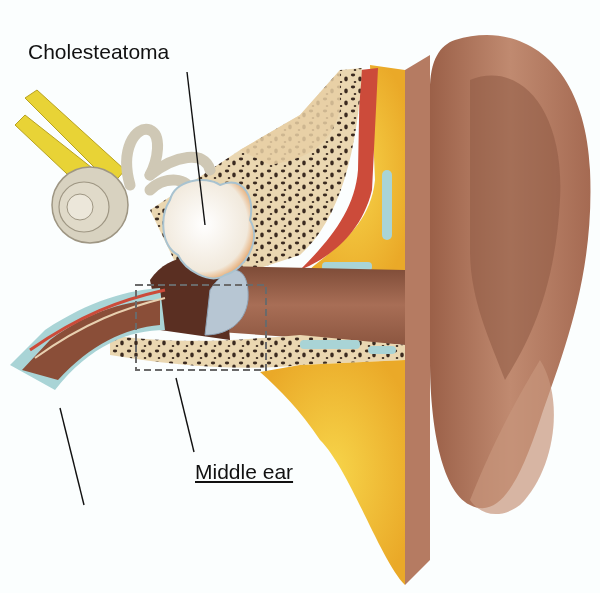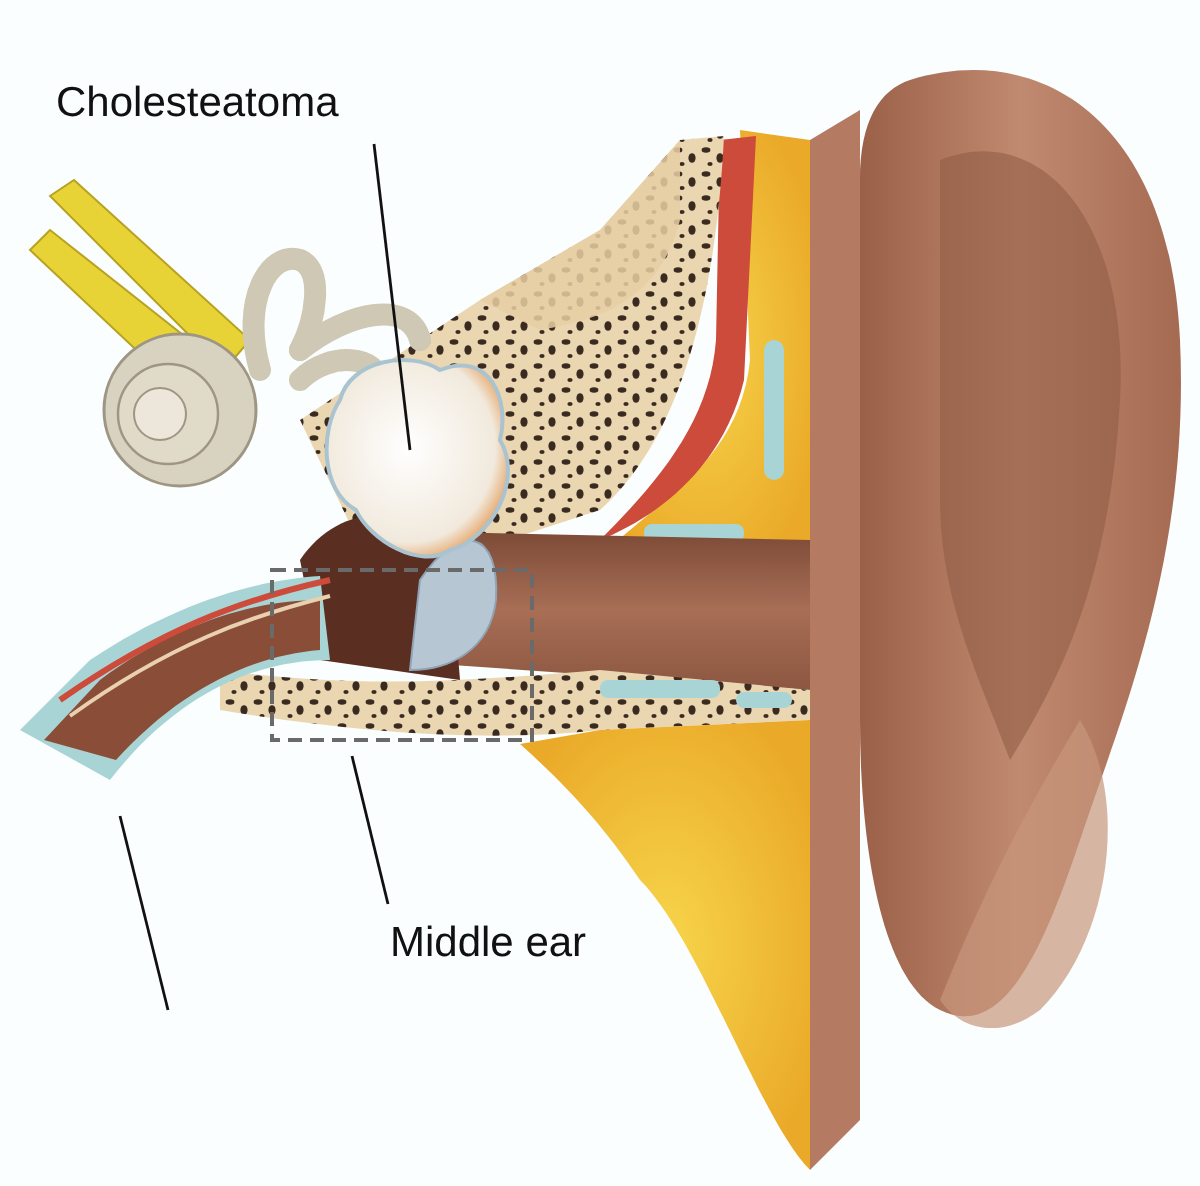--- a/index.html
+++ b/index.html
@@ -7,21 +7,21 @@
   svg.art { position: absolute; left: 0; top: 0; }
   .label {
     position: absolute;
     font-family: "Liberation Sans", sans-serif;
     font-size: 21px;
     color: #111;
     white-space: nowrap;
     line-height: 1;
   }
   #lbl-chol { left: 28px; top: 41px; }
-  #lbl-mid { left: 195px; top: 461px; }
+  #lbl-mid { left: 195px; top: 461px; text-decoration: underline; }
   #lbl-eus { left: 86px; top: 513px; }
 </style>
 </head>
 <body>
 
 <div class="canvas">
   <svg class="art" width="600" height="593" viewBox="0 0 600 593">
     <defs>
       <linearGradient id="skinG" x1="0" y1="0" x2="1" y2="0">
         <stop offset="0" stop-color="#9b6048"></stop>

